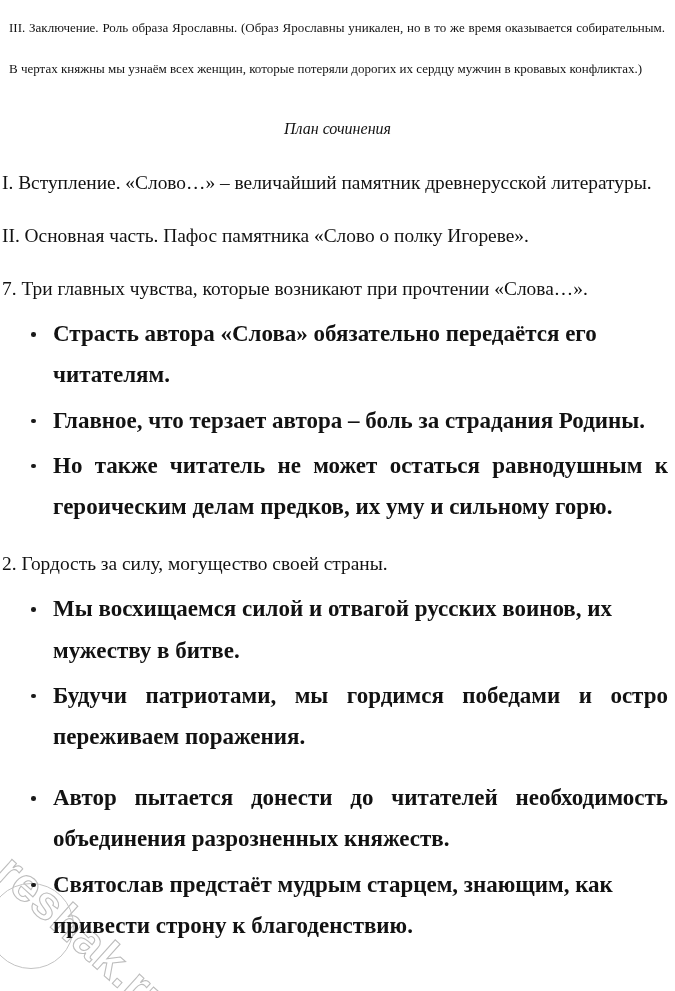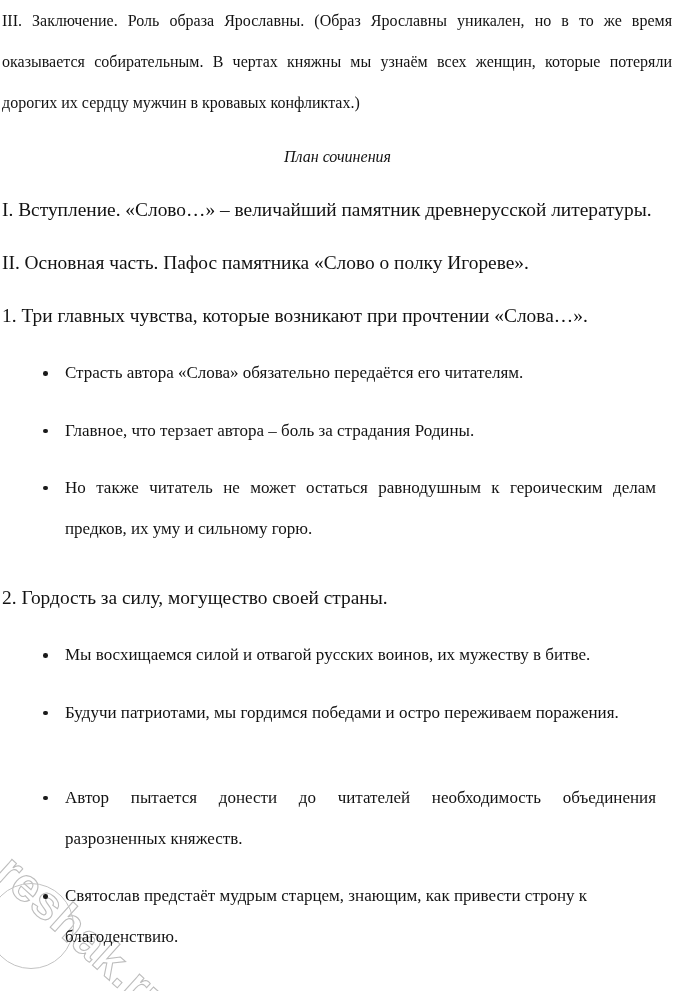--- a/index.html
+++ b/index.html
@@ -44,25 +44,25 @@
   }
 
   
   #content {
     position: relative;
     z-index: 2;
     padding: 0;
   }
 
   .para {
-    font-size: 16px;
+    font-size: 13px;
     line-height: 41.2px;
     text-align: justify;
     text-justify: inter-word;
-    margin: 0;
+    margin: 7px;
     padding: 0 3px 0 2px;
   }
 
   .heading {
     font-size: 16px;
     line-height: 41.2px;
     font-style: italic;
     text-align: center;
     margin: 0;
   }
@@ -75,27 +75,28 @@
     padding-left: 2px;
   }
 
   ul.bullets {
     list-style: none;
     margin: 0;
     padding: 0;
   }
   ul.bullets > li {
     position: relative;
-    font-size: 17px;
+    font-size: 23px;
     line-height: 41.2px;
     text-align: justify;
     text-justify: inter-word;
     padding-left: 49px;
     padding-right: 3px;
-    margin: 16px;
+    margin: 4px;
+    font-weight: bold;
   }
   ul.bullets > li.flat { text-align: left; }
   ul.bullets > li::before {
     content: "";
     position: absolute;
     left: 27px;
     top: 19px;
     width: 4.6px;
     height: 4.6px;
     background: #1a1a1a;
@@ -127,21 +128,21 @@
     <div class="gap-sm"></div>
 
     <p class="numbered">I. Вступление. «Слово…» – величайший памятник древнерусской литературы.</p>
 
     <div class="gap-sm"></div>
 
     <p class="numbered">II. Основная часть. Пафос памятника «Слово о полку Игореве».</p>
 
     <div class="gap-sm"></div>
 
-    <p class="numbered">1. Три главных чувства, которые возникают при прочтении «Слова…».</p>
+    <p class="numbered">7. Три главных чувства, которые возникают при прочтении «Слова…».</p>
 
     <ul class="bullets">
       <li class="flat">Страсть автора «Слова» обязательно передаётся его читателям.</li>
       <li class="flat">Главное, что терзает автора – боль за страдания Родины.</li>
       <li>Но также читатель не может остаться равнодушным к героическим делам предков, их уму и сильному горю.</li>
     </ul>
 
     <div class="gap-sm"></div>
 
     <p class="numbered">2. Гордость за силу, могущество своей страны.</p>

